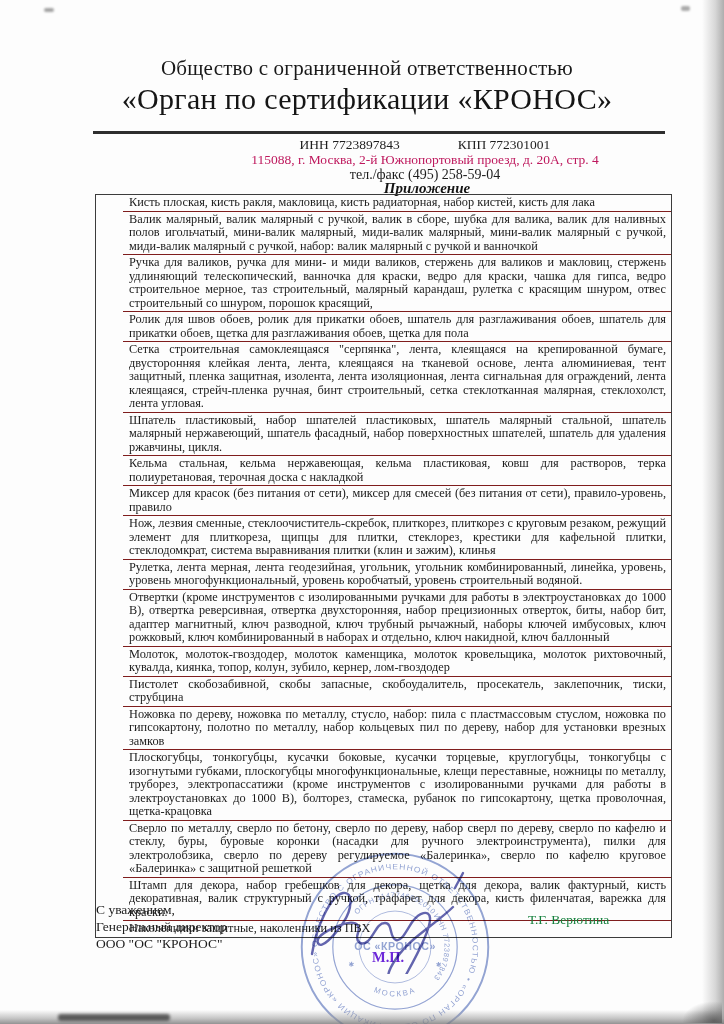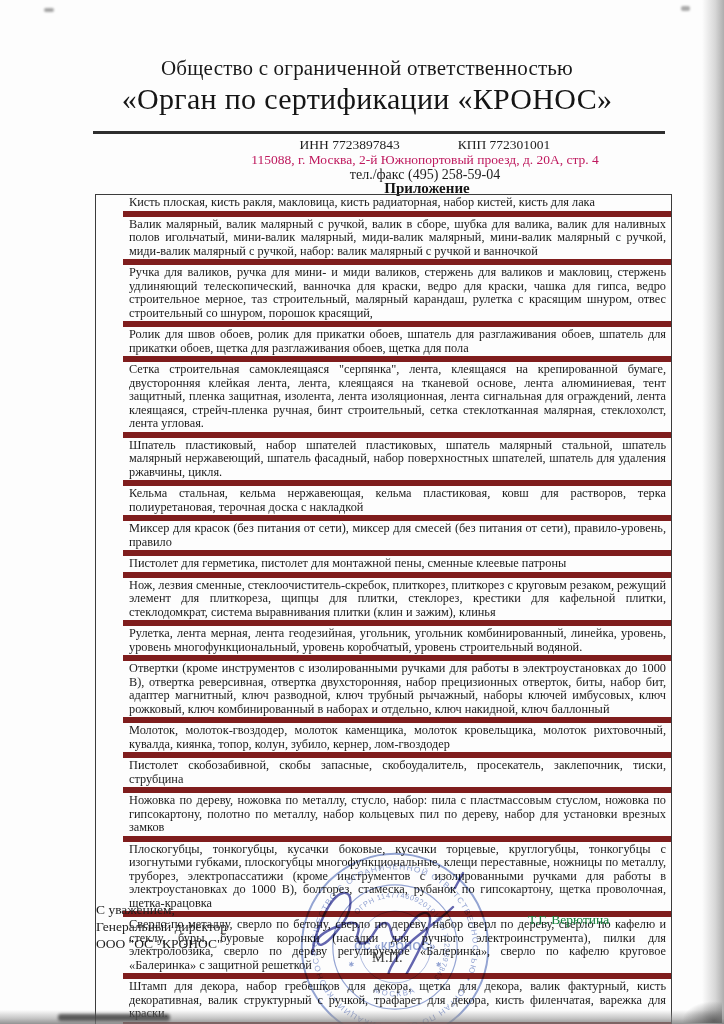--- a/index.html
+++ b/index.html
@@ -9,31 +9,31 @@
   .title-org-type{position:absolute;left:5px;top:56px;width:724px;text-align:center;
     font-size:21px;letter-spacing:.2px;color:#191919;}
   .title-org-name{position:absolute;left:5px;top:82px;width:724px;text-align:center;
     font-size:30px;letter-spacing:.3px;color:#151515;}
   .head-rule{position:absolute;left:93px;top:131px;width:572px;height:3px;background:#2e2e2e;}
 
   .inn-line{position:absolute;left:126px;top:137px;width:598px;display:flex;justify-content:center;gap:58px;
     font-size:13.5px;color:#1d1d1d;}
   .addr-line{position:absolute;left:126px;top:152px;width:598px;text-align:center;font-size:13.5px;color:#be185d;}
   .phone-line{position:absolute;left:126px;top:167px;width:598px;text-align:center;font-size:14px;color:#1d1d1d;}
-  .doc-title{position:absolute;left:130px;top:180px;width:594px;text-align:center;font-size:15px;font-weight:bold;color:#141414;}
+  .doc-title{position:absolute;left:130px;top:180px;width:594px;text-align:center;font-size:15px;font-weight:bold;color:#141414;font-style:italic;}
 
   .ptable{position:absolute;left:95px;top:194px;width:577px;box-sizing:border-box;
     border:1px solid #3c3c3c;background:transparent;z-index:1;padding-left:27px;}
   .trow{font-size:12.3px;line-height:13.5px;text-align:justify;
-    padding:1px 5px 1px 6px;border-top:6px solid #7f1d1d;color:#1b1b1b;}
+    padding:1px 5px 1px 6px;border-top:1px solid #7f1d1d;color:#1b1b1b;}
   .trow:first-child{border-top:none;}
 
   .footer-block{position:absolute;left:96px;top:893px;font-size:13.5px;line-height:17px;color:#1c1c1c;z-index:1;margin-top:8px;}
   .signer-name{position:absolute;left:528px;top:912px;font-size:13.5px;color:#15803d;z-index:1;}
-  .seal-mark{position:absolute;left:372px;top:949px;font-size:14.5px;color:#404040;z-index:2;}
+  .seal-mark{position:absolute;left:372px;top:949px;font-size:14.5px;color:#6d28d9;z-index:2;font-weight:bold;}
 
   .stamp{position:absolute;left:293px;top:845px;width:204px;height:204px;z-index:3;
     mix-blend-mode:multiply;opacity:.92;}
   .signature{position:absolute;left:300px;top:862px;width:175px;height:112px;z-index:4;
     mix-blend-mode:multiply;}
 
   .scan-edge-right{position:absolute;right:0;top:0;width:22px;height:100%;z-index:6;pointer-events:none;
     background:linear-gradient(to right,rgba(175,175,175,0) 0%,rgba(168,168,168,.45) 60%,rgba(140,140,140,.7) 100%);}
   .scan-edge-bottom{position:absolute;left:0;bottom:0;width:100%;height:14px;z-index:6;pointer-events:none;
     background:linear-gradient(to bottom,rgba(175,175,175,0) 0%,rgba(150,150,150,.55) 60%,rgba(120,120,120,.8) 100%);}
@@ -69,21 +69,20 @@
 
   <div class="ptable" id="product-table">
       <div class="trow">Кисть плоская, кисть ракля, макловица, кисть радиаторная, набор кистей, кисть для лака</div>
       <div class="trow">Валик малярный, валик малярный с ручкой, валик в сборе, шубка для валика, валик для наливных полов игольчатый, мини-валик малярный, миди-валик малярный, мини-валик малярный с ручкой, миди-валик малярный с ручкой, набор: валик малярный с ручкой и ванночкой</div>
       <div class="trow">Ручка для валиков, ручка для мини- и миди валиков, стержень для валиков и макловиц, стержень удлиняющий телескопический, ванночка для краски, ведро для краски, чашка для гипса, ведро строительное мерное, таз строительный, малярный карандаш, рулетка с красящим шнуром, отвес строительный со шнуром, порошок красящий,</div>
       <div class="trow">Ролик для швов обоев, ролик для прикатки обоев, шпатель для разглаживания обоев, шпатель для прикатки обоев, щетка для разглаживания обоев, щетка для пола</div>
       <div class="trow">Сетка строительная самоклеящаяся "серпянка", лента, клеящаяся на крепированной бумаге, двусторонняя клейкая лента, лента, клеящаяся на тканевой основе, лента алюминиевая, тент защитный, пленка защитная, изолента, лента изоляционная, лента сигнальная для ограждений, лента клеящаяся, стрейч-пленка ручная, бинт строительный, сетка стеклотканная малярная, стеклохолст, лента угловая.</div>
       <div class="trow">Шпатель пластиковый, набор шпателей пластиковых, шпатель малярный стальной, шпатель малярный нержавеющий, шпатель фасадный, набор поверхностных шпателей, шпатель для удаления ржавчины, цикля.</div>
       <div class="trow">Кельма стальная, кельма нержавеющая, кельма пластиковая, ковш для растворов, терка полиуретановая, терочная доска с накладкой</div>
       <div class="trow">Миксер для красок (без питания от сети), миксер для смесей (без питания от сети), правило-уровень, правило</div>
-      <div class="trow">Пистолет для герметика, пистолет для монтажной пены, сменные клеевые патроны</div>
       <div class="trow">Нож, лезвия сменные, стеклоочиститель-скребок, плиткорез, плиткорез с круговым резаком, режущий элемент для плиткореза, щипцы для плитки, стеклорез, крестики для кафельной плитки, стеклодомкрат, система выравнивания плитки (клин и зажим), клинья</div>
       <div class="trow">Рулетка, лента мерная, лента геодезийная, угольник, угольник комбинированный, линейка, уровень, уровень многофункциональный, уровень коробчатый, уровень строительный водяной.</div>
       <div class="trow">Отвертки (кроме инструментов с изолированными ручками для работы в электроустановках до 1000 В), отвертка реверсивная, отвертка двухсторонняя, набор прецизионных отверток, биты, набор бит, адаптер магнитный, ключ разводной, ключ трубный рычажный, наборы ключей имбусовых, ключ рожковый, ключ комбинированный в наборах и отдельно, ключ накидной, ключ баллонный</div>
       <div class="trow">Молоток, молоток-гвоздодер, молоток каменщика, молоток кровельщика, молоток рихтовочный, кувалда, киянка, топор, колун, зубило, кернер, лом-гвоздодер</div>
       <div class="trow">Пистолет скобозабивной, скобы запасные, скобоудалитель, просекатель, заклепочник, тиски, струбцина</div>
       <div class="trow">Ножовка по дереву, ножовка по металлу, стусло, набор: пила с пластмассовым стуслом, ножовка по гипсокартону, полотно по металлу, набор кольцевых пил по дереву, набор для установки врезных замков</div>
       <div class="trow">Плоскогубцы, тонкогубцы, кусачки боковые, кусачки торцевые, круглогубцы, тонкогубцы с изогнутыми губками, плоскогубцы многофункциональные, клещи переставные, ножницы по металлу, труборез, электропассатижи (кроме инструментов с изолированными ручками для работы в электроустановках до 1000 В), болторез, стамеска, рубанок по гипсокартону, щетка проволочная, щетка-крацовка</div>
       <div class="trow">Сверло по металлу, сверло по бетону, сверло по дереву, набор сверл по дереву, сверло по кафелю и стеклу, буры, буровые коронки (насадки для ручного электроинструмента), пилки для электролобзика, сверло по дереву регулируемое «Балеринка», сверло по кафелю круговое «Балеринка» с защитной решеткой</div>
       <div class="trow">Штамп для декора, набор гребешков для декора, щетка для декора, валик фактурный, кисть декоративная, валик структурный с ручкой, трафарет для декора, кисть филенчатая, варежка для краски.</div>
       <div class="trow">Наколенники защитные, наколенники из ПВХ</div>

